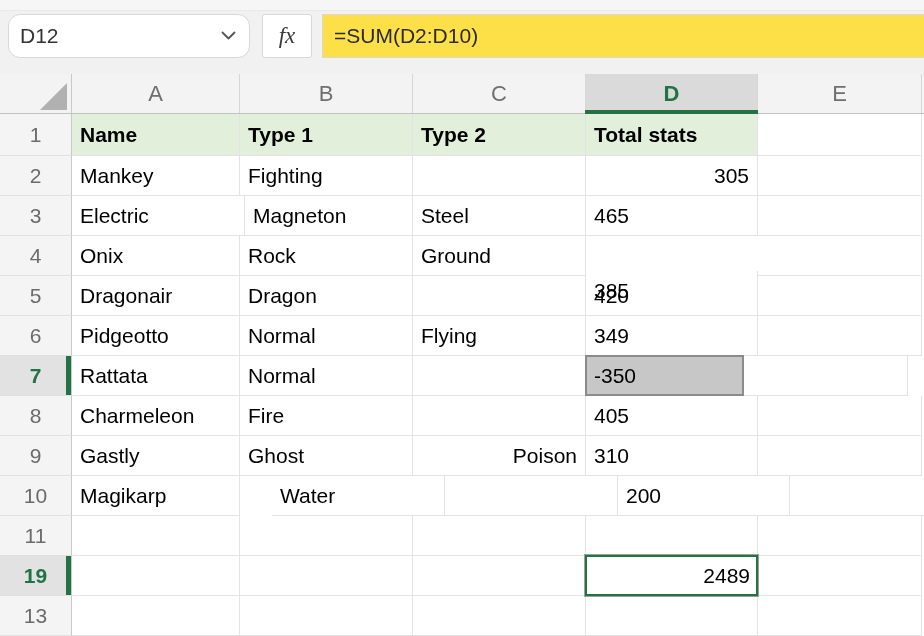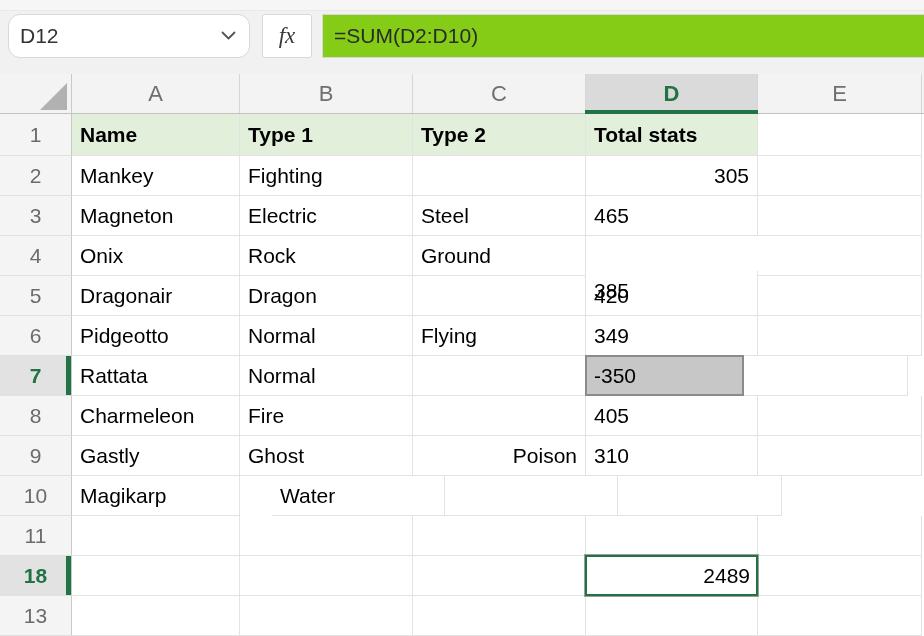--- a/index.html
+++ b/index.html
@@ -5,21 +5,21 @@
   html,body{margin:0;padding:0;background:#fff;}
   body{width:924px;height:636px;overflow:hidden;font-family:"Liberation Sans","DejaVu Sans",sans-serif;-webkit-font-smoothing:antialiased;}
   .app{width:924px;height:636px;position:relative;background:#fff;}
 
   
   .top-strip{height:10px;background:#f6f6f6;border-bottom:1px solid #e9e9e9;}
   .chrome{height:63px;background:#f1f1f1;display:flex;align-items:flex-start;}
   .name-box{margin:3px 0 0 8px;width:242px;height:44px;background:#fff;border:1px solid #d8d8d8;border-radius:12px;display:flex;align-items:center;justify-content:space-between;padding:0 11px;box-sizing:border-box;font-size:21px;color:#333;cursor:default;}
   .chevron{display:flex;align-items:center;margin-right:2px;}
   .fx-box{margin:3px 0 0 12px;width:50px;height:44px;background:#fff;border:1px solid #d8d8d8;border-radius:3px;display:flex;align-items:center;justify-content:center;box-sizing:border-box;font-family:"Liberation Serif","DejaVu Serif",serif;font-style:italic;font-size:23px;color:#3a3a3a;}
-  .formula-box{margin:3px 0 0 10px;flex:1;height:44px;background:#84cc16;border:1px solid #d8d8d8;border-right:none;display:flex;align-items:center;padding:0 11px;box-sizing:border-box;font-size:21px;color:#2b2b2b;}
+  .formula-box{margin:3px 0 0 10px;flex:1;height:44px;background:#fde047;border:1px solid #d8d8d8;border-right:none;display:flex;align-items:center;padding:0 11px;box-sizing:border-box;font-size:21px;color:#2b2b2b;}
 
   
   .col-headers{display:flex;height:39px;background:#f3f3f3;border-bottom:1px solid #c2c2c2;position:relative;}
   .corner{width:72px;height:100%;position:relative;box-sizing:border-box;border-right:1px solid #c9c9c9;background:#f3f3f3;}
   .corner .tri{position:absolute;right:4px;bottom:3px;width:0;height:0;border-left:27px solid transparent;border-bottom:27px solid #b1b1b1;}
   .col-hdr{box-sizing:border-box;height:100%;border-right:1px solid #d6d6d6;color:#6f6f6f;font-size:22px;display:flex;align-items:center;justify-content:center;position:relative;background:#f3f3f3;}
   .col-hdr.active{background:#dadada;color:#217346;font-weight:700;}
   .col-hdr.active::after{content:"";position:absolute;left:-1px;right:-1px;bottom:-1px;height:4px;background:#217346;z-index:4;}
 
   
@@ -102,25 +102,25 @@
           </div>
           <div class="cell" style="width: 172px; justify-content: flex-end;">
             <span class="cell-text">305</span>
           </div>
           <div class="cell" style="width: 164px;">
             <span class="cell-text"></span>
           </div>
         </div>
         <div class="row">
           <div class="row-hdr">3</div>
+          <div class="cell" style="width: 173px;">
+            <span class="cell-text">Electric</span>
+          </div>
           <div class="cell" style="width: 168px;">
             <span class="cell-text">Magneton</span>
-          </div>
-          <div class="cell" style="width: 173px;">
-            <span class="cell-text">Electric</span>
           </div>
           <div class="cell" style="width: 173px;">
             <span class="cell-text">Steel</span>
           </div>
           <div class="cell" style="width: 172px;">
             <span class="cell-text">465</span>
           </div>
           <div class="cell" style="width: 164px;">
             <span class="cell-text"></span>
           </div>
@@ -238,20 +238,23 @@
           <div class="row-hdr">10</div>
           <div class="cell" style="width: 168px;">
             <span class="cell-text">Magikarp</span>
           </div>
           <div class="cell" style="width: 173px; margin-left: 32px;">
             <span class="cell-text">Water</span>
           </div>
           <div class="cell" style="width: 173px;">
             <span class="cell-text"></span>
           </div>
+          <div class="cell" style="width: 172px;">
+            <span class="cell-text">200</span>
+          </div>
           <div class="cell" style="width: 164px;">
             <span class="cell-text"></span>
           </div>
         </div>
         <div class="row">
           <div class="row-hdr">11</div>
           <div class="cell" style="width: 168px;">
             <span class="cell-text"></span>
           </div>
           <div class="cell" style="width: 173px;">
@@ -261,21 +264,21 @@
             <span class="cell-text"></span>
           </div>
           <div class="cell" style="width: 172px;">
             <span class="cell-text"></span>
           </div>
           <div class="cell" style="width: 164px;">
             <span class="cell-text"></span>
           </div>
         </div>
         <div class="row">
-          <div class="row-hdr active">18</div>
+          <div class="row-hdr active">19</div>
           <div class="cell" style="width: 168px;">
             <span class="cell-text"></span>
           </div>
           <div class="cell" style="width: 173px;">
             <span class="cell-text"></span>
           </div>
           <div class="cell" style="width: 173px;">
             <span class="cell-text"></span>
           </div>
           <div class="cell right" style="width: 172px;">

